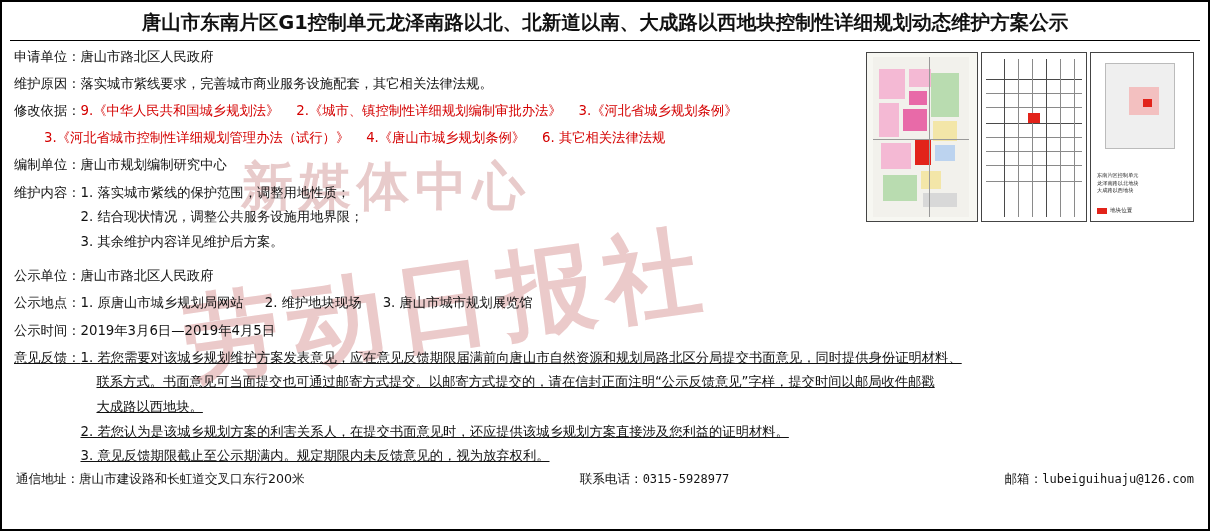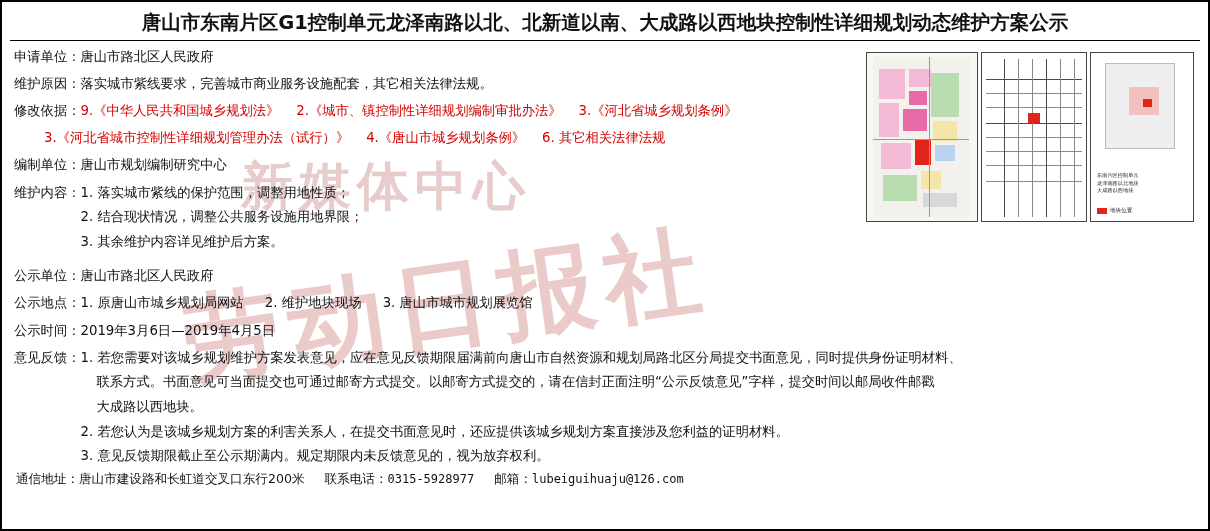--- a/index.html
+++ b/index.html
@@ -116,21 +116,21 @@
     font-size:96px;
     letter-spacing:10px;
     transform:rotate(-8deg);
     color:rgba(216,150,150,0.5);
     font-family:"DejaVu Serif","Liberation Serif",serif;
   }
   .footer {
     position:absolute;
     left:0; right:0; bottom:6px;
     display:flex;
-    justify-content:flex-start;
+    justify-content:space-between;
     gap:20px;
     font-size:12.6px;
     padding:0 14px;
   }
   .mono { font-family:"DejaVu Sans Mono","Liberation Mono",monospace; font-size:12px; }
   .content-wrap { position:relative; z-index:4; }
   .narrow { max-width:838px; }
 </style>
 </head>
 <body>
@@ -260,21 +260,21 @@
         &nbsp;&nbsp;&nbsp;
         <span>3. 唐山市城市规划展览馆</span>
       </span>
     </div>
 
     <div class="row">
       <span class="lbl">公示时间：</span>
       <span class="val">2019年3月6日—2019年4月5日</span>
     </div>
 
-    <div class="row" style="margin-top:0;">
+    <div class="row" style="margin-top:0;text-decoration:underline;">
       <span class="lbl">意见反馈：</span>
       <span class="val block-list">
         <div>1. 若您需要对该城乡规划维护方案发表意见，应在意见反馈期限届满前向唐山市自然资源和规划局路北区分局提交书面意见，同时提供身份证明材料、</div>
         <div style="padding-left:16px;">联系方式。书面意见可当面提交也可通过邮寄方式提交。以邮寄方式提交的，请在信封正面注明“公示反馈意见”字样，提交时间以邮局收件邮戳</div>
         <div style="padding-left:16px;">大成路以西地块。</div>
         <div>2. 若您认为是该城乡规划方案的利害关系人，在提交书面意见时，还应提供该城乡规划方案直接涉及您利益的证明材料。</div>
         <div>3. 意见反馈期限截止至公示期满内。规定期限内未反馈意见的，视为放弃权利。</div>
       </span>
     </div>
 

